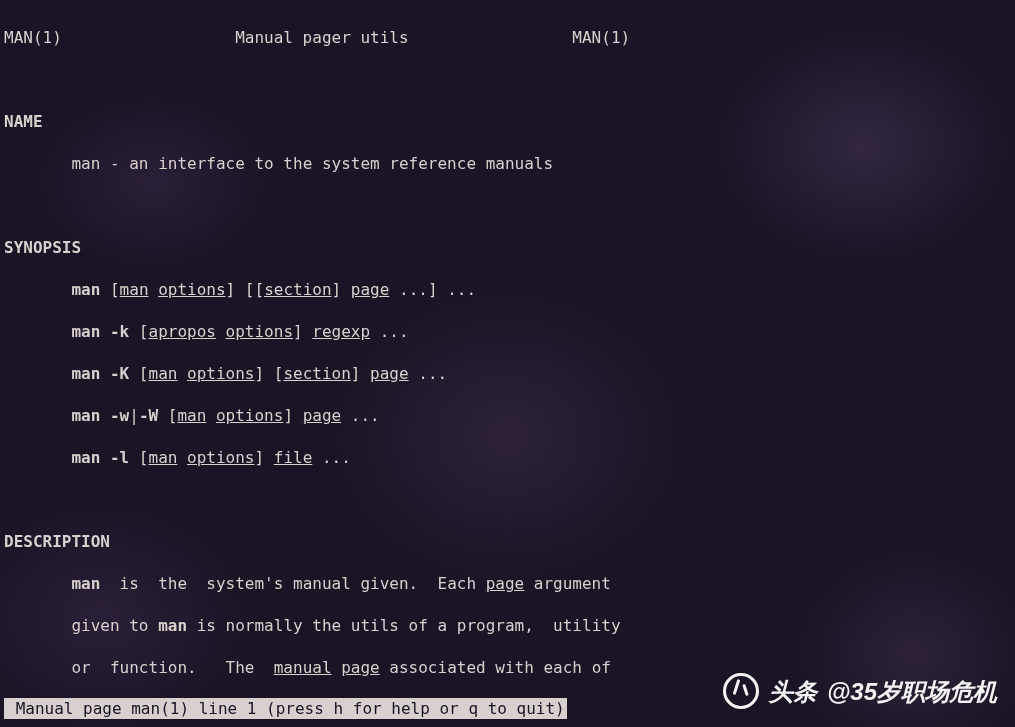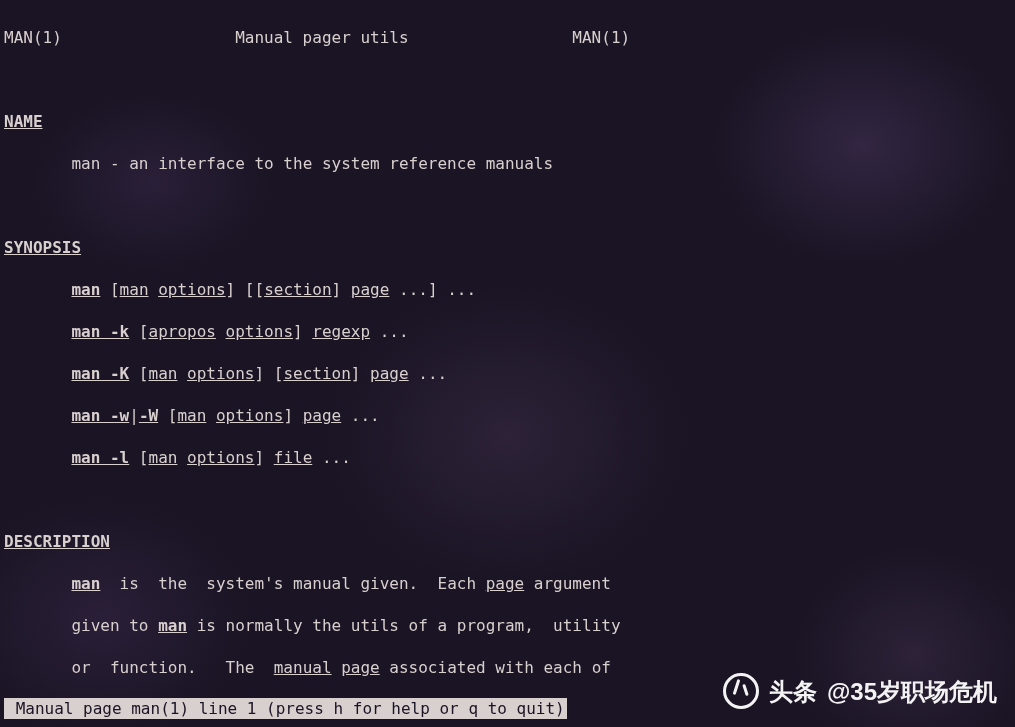--- a/index.html
+++ b/index.html
@@ -16,21 +16,21 @@
     font-size: 16px;
     line-height: 21px;
     color: #d8d0ce;
     overflow: hidden;
     position: relative;
   }
   .term {
     padding: 6px 4px;
     white-space: pre;
   }
-  .bold { font-weight: bold; text-decoration: underline; }
+  .bold { font-weight: bold; }
   .ul { text-decoration: underline; }
   .status {
     position: absolute;
     left: 4px;
     bottom: 8px;
     background: #d8d0ce;
     color: #1a1424;
     white-space: pre;
     padding: 0 2px;
   }
@@ -39,20 +39,21 @@
     right: 18px;
     bottom: 18px;
     display: flex;
     align-items: center;
     gap: 10px;
     color: #ffffff;
     font-family: "PingFang SC","Microsoft YaHei", sans-serif;
     font-size: 24px;
     font-weight: 600;
     opacity: 0.95;
+    font-style: italic;
   }
   .wm-logo {
     width: 36px; height: 36px;
     border: 3px solid #fff;
     border-radius: 50%;
     position: relative;
   }
   .wm-logo::before {
     content:"";
     position:absolute;

